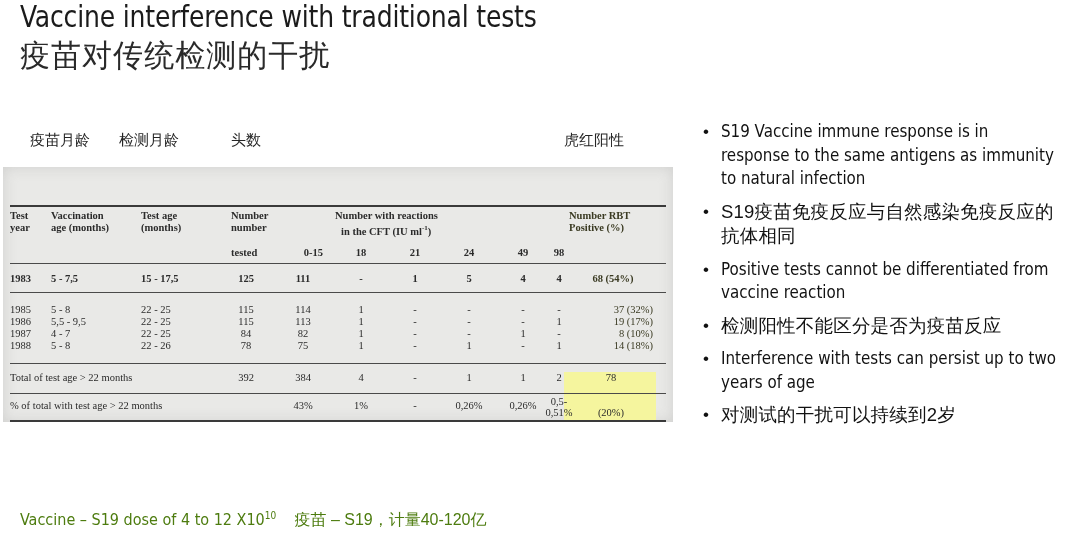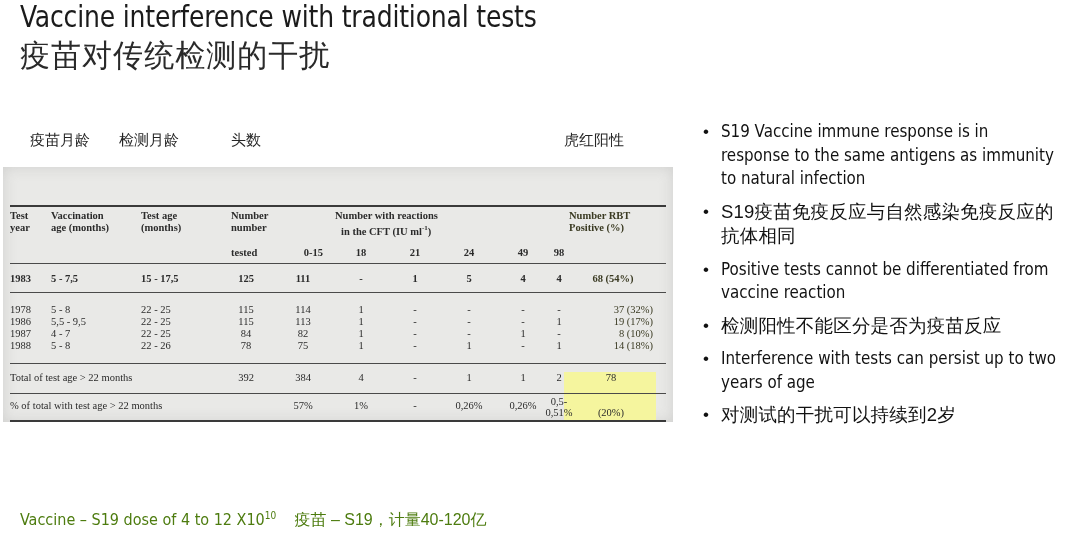--- a/index.html
+++ b/index.html
@@ -155,21 +155,21 @@
       <div class="sc b" style="left: 48px; top: 106px;">5  - 7,5</div>
       <div class="sc b" style="left: 138px; top: 106px;">15 - 17,5</div>
       <div class="sc b" style="left: 223px; top: 106px; width: 40px; text-align: center;">125</div>
       <div class="sc b" style="left: 280px; top: 106px; width: 40px; text-align: center;">111</div>
       <div class="sc b" style="left: 338px; top: 106px; width: 40px; text-align: center;">-</div>
       <div class="sc b" style="left: 392px; top: 106px; width: 40px; text-align: center;">1</div>
       <div class="sc b" style="left: 446px; top: 106px; width: 40px; text-align: center;">5</div>
       <div class="sc b" style="left: 500px; top: 106px; width: 40px; text-align: center;">4</div>
       <div class="sc b" style="left: 536px; top: 106px; width: 40px; text-align: center;">4</div>
       <div class="sc b hl" style="left: 570px; top: 106px; width: 80px; text-align: center;">68 (54%)</div>
-      <div class="sc" style="left: 7px; top: 137px;">1978</div>
+      <div class="sc" style="left: 7px; top: 137px;">1985</div>
       <div class="sc" style="left: 48px; top: 137px;">5  - 8</div>
       <div class="sc" style="left: 138px; top: 137px;">22 - 25</div>
       <div class="sc" style="left: 223px; top: 137px; width: 40px; text-align: center;">115</div>
       <div class="sc" style="left: 280px; top: 137px; width: 40px; text-align: center;">114</div>
       <div class="sc" style="left: 338px; top: 137px; width: 40px; text-align: center;">1</div>
       <div class="sc" style="left: 392px; top: 137px; width: 40px; text-align: center;">-</div>
       <div class="sc" style="left: 446px; top: 137px; width: 40px; text-align: center;">-</div>
       <div class="sc" style="left: 500px; top: 137px; width: 40px; text-align: center;">-</div>
       <div class="sc" style="left: 536px; top: 137px; width: 40px; text-align: center;">-</div>
       <div class="sc hl" style="left: 570px; top: 137px; width: 80px; text-align: right;">37 (32%)</div>
@@ -209,21 +209,21 @@
       <div class="sc" style="left: 7px; top: 205px;">Total of test age  &gt; 22 months</div>
       <div class="sc" style="left: 223px; top: 205px; width: 40px; text-align: center;">392</div>
       <div class="sc" style="left: 280px; top: 205px; width: 40px; text-align: center;">384</div>
       <div class="sc" style="left: 338px; top: 205px; width: 40px; text-align: center;">4</div>
       <div class="sc" style="left: 392px; top: 205px; width: 40px; text-align: center;">-</div>
       <div class="sc" style="left: 446px; top: 205px; width: 40px; text-align: center;">1</div>
       <div class="sc" style="left: 500px; top: 205px; width: 40px; text-align: center;">1</div>
       <div class="sc" style="left: 536px; top: 205px; width: 40px; text-align: center;">2</div>
       <div class="sc" style="left: 588px; top: 205px; width: 40px; text-align: center;">78</div>
       <div class="sc" style="left: 7px; top: 233px;">% of total with test age  &gt; 22 months</div>
-      <div class="sc" style="left: 280px; top: 233px; width: 40px; text-align: center;">57%</div>
+      <div class="sc" style="left: 280px; top: 233px; width: 40px; text-align: center;">43%</div>
       <div class="sc" style="left: 338px; top: 233px; width: 40px; text-align: center;">1%</div>
       <div class="sc" style="left: 392px; top: 233px; width: 40px; text-align: center;">-</div>
       <div class="sc" style="left: 446px; top: 233px; width: 40px; text-align: center;">0,26%</div>
       <div class="sc" style="left: 500px; top: 233px; width: 40px; text-align: center;">0,26%</div>
       <div class="sc" style="left: 536px; top: 229px; width: 40px; text-align: center;">0,5-</div>
       <div class="sc" style="left: 536px; top: 240px; width: 40px; text-align: center;">0,51%</div>
       <div class="sc" style="left: 588px; top: 240px; width: 40px; text-align: center;">(20%)</div>
     </div>
 
 </div>

